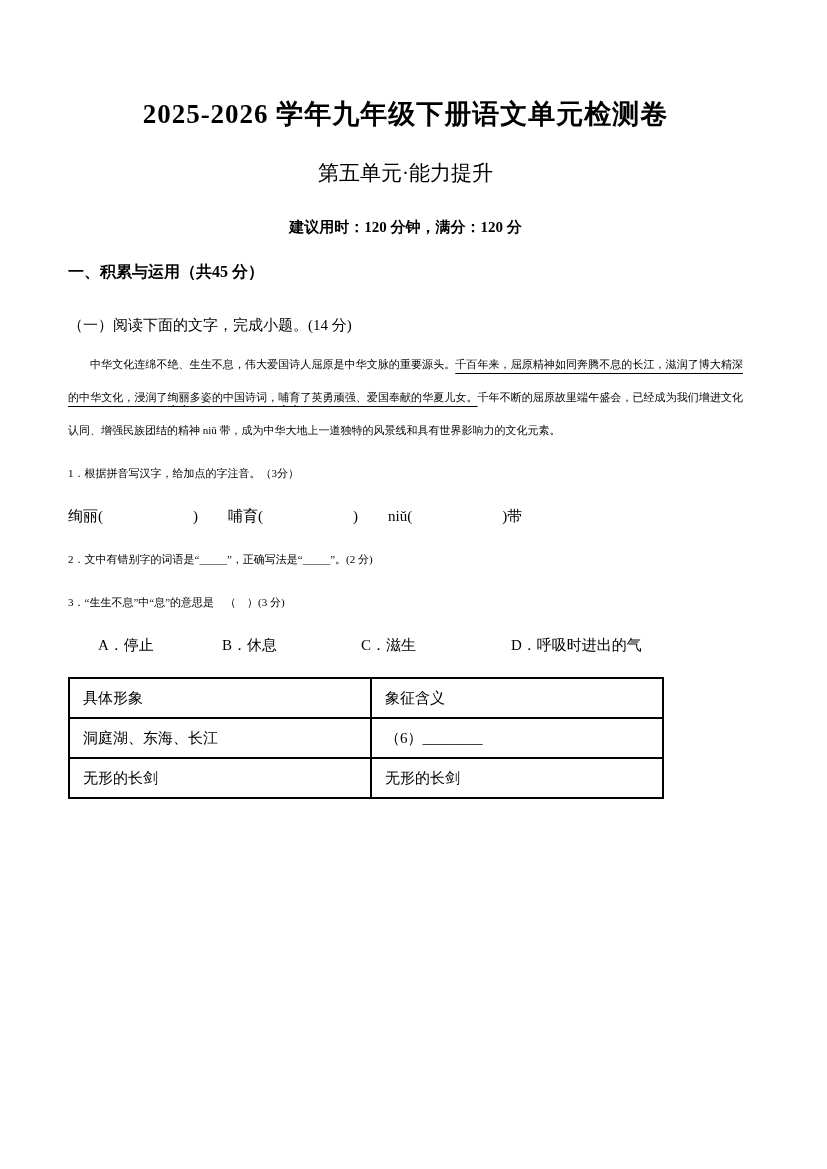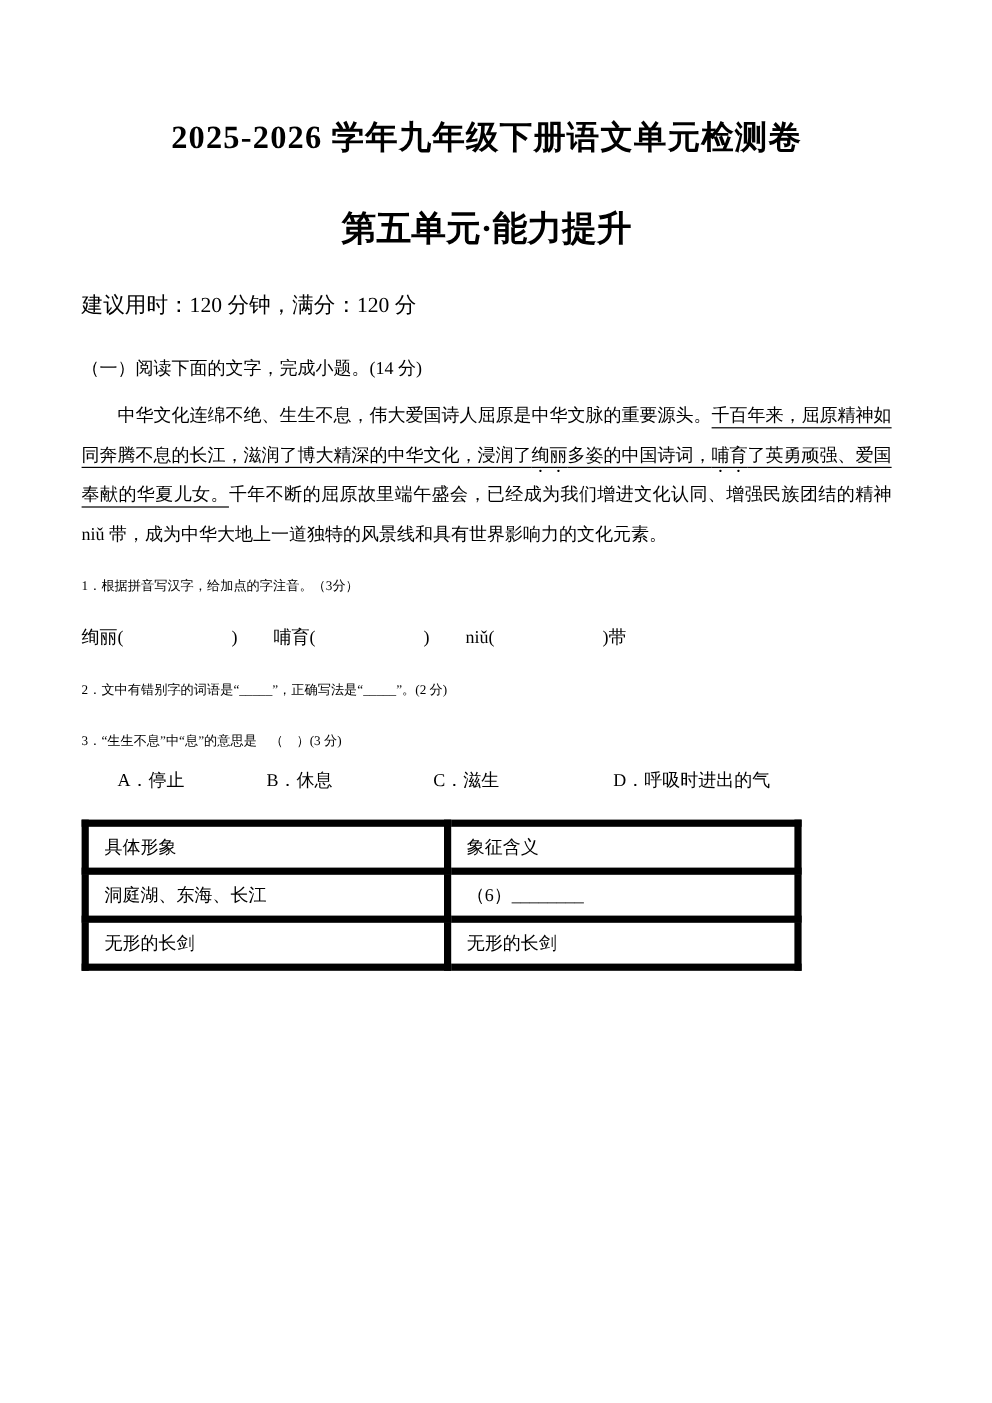--- a/index.html
+++ b/index.html
@@ -19,41 +19,42 @@
     background: #fff;
   }
   .title {
     text-align: center;
     font-size: 27px;
     font-weight: 700;
     letter-spacing: 1px;
   }
   .subtitle {
     text-align: center;
-    font-size: 29px;
-    font-weight: 700;
-    margin-top: 39px;
+    font-size: 21px;
+    font-weight: 400;
+    margin-top: 27px;
   }
   .exam-info {
-    font-size: 18px;
-    font-weight: 400;
+    text-align: center;
+    font-size: 15px;
+    font-weight: 700;
     margin-top: 31px;
   }
   .section-heading {
     font-size: 16px;
     font-weight: 700;
     margin-top: 25px;
   }
   .part-intro {
     font-size: 15px;
     margin-top: 30px;
     line-height: 24px;
   }
   .passage {
-    font-size: 15px;
+    font-size: 11px;
     line-height: 33px;
     text-align: justify;
     text-indent: 2em;
     margin-top: 11px;
   }
   .u {
     text-decoration: underline;
     text-underline-offset: 5px;
     text-decoration-thickness: 1px;
   }
@@ -71,53 +72,55 @@
   }
   .answer-line {
     font-size: 15px;
     line-height: 33px;
     margin-top: 10px;
     white-space: pre-wrap;
   }
   .options {
     font-size: 15px;
     line-height: 33px;
+    margin-top: 10px;
     padding-left: 30px;
   }
   .options .opt { display: inline-block; }
   .opt-a { width: 124px; }
   .opt-b { width: 139px; }
   .opt-c { width: 150px; }
   table.symbol-table {
     border-collapse: collapse;
     margin-top: 15px;
     width: 594px;
     table-layout: fixed;
   }
   table.symbol-table td {
-    border: 6px solid #000000;
+    border: 2px solid #000000;
     height: 40px;
     padding: 0 13px;
     font-size: 15px;
     vertical-align: middle;
   }
   td.col-left  { width: 302px; }
   td.col-right { width: 292px; }
 </style>
 </head>
 <body>
 
 <div class="page">
 
   <h1 class="title">2025-2026 学年九年级下册语文单元检测卷</h1>
 
   <h2 class="subtitle">第五单元·能力提升</h2>
 
   <p class="exam-info">建议用时：120 分钟，满分：120 分</p>
 
+  <p class="section-heading">一、积累与运用（共45 分）</p>
 
   <p class="part-intro">（一）阅读下面的文字，完成小题。(14 分)</p>
 
   <p class="passage"><span>中华文化连绵不绝、生生不息，伟大爱国诗人屈原是中华文脉的重要源头。</span><span class="u"><span>千百年来，屈原精神如同奔腾不息的长江，滋润了博大精深的中华文化，浸润了</span><span class="dotted">绚丽</span><span>多姿的中国诗词，</span><span class="dotted">哺育</span><span>了英勇顽强、爱国奉献的华夏儿女。</span></span><span>千年不断的屈原故里端午盛会，已经成为我们增进文化认同、增强民族团结的精神 niǔ 带，成为中华大地上一道独特的风景线和具有世界影响力的文化元素。</span></p>
 
   <p class="q">1．根据拼音写汉字，给加点的字注音。（3分）</p>
 
   <p class="answer-line">绚丽(　　　　　　)　　哺育(　　　　　　)　　niǔ(　　　　　　)带</p>
 
   <p class="q">2．文中有错别字的词语是“_____”，正确写法是“_____”。(2 分)</p>

